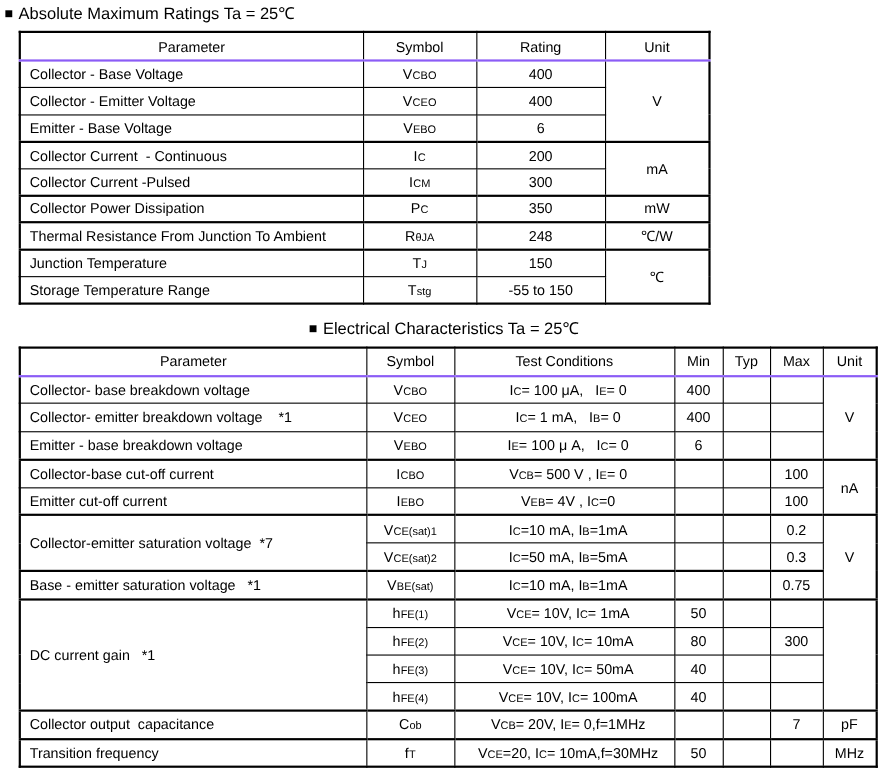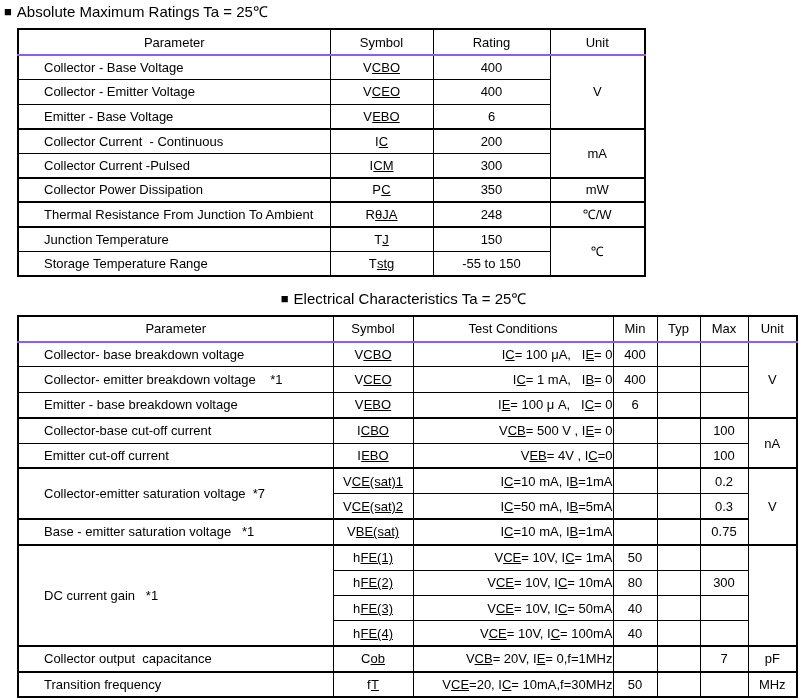--- a/index.html
+++ b/index.html
@@ -28,24 +28,24 @@
     overflow:hidden;
     text-align:center;
     vertical-align:middle;
     padding:0;
   }
   th { border-bottom:2px solid #8b5cf6; }
   .t1 tr { height:24.5px; }
   .t1 tr.hd { height:26px; }
   .t2 tr { height:25.4px; }
   .t2 tr.hd { height:26px; }
-  td.param { text-align:left; padding-left:25px; }
-  td.tc { text-align:right; padding-left:7px; }
+  td.param { text-align:left; padding-left:8px; }
+  td.tc { text-align:center; padding-left:7px; }
   .gb { border-bottom:2px solid #000; }
-  .sub { font-size:13px; letter-spacing:0;text-decoration:underline; }
+  .sub { font-size:10px; letter-spacing:0; }
   .sym { letter-spacing:0.2px; }
   .mt2 { margin-top:11px;text-align:center; }
 </style>
 </head>
 <body>
 
 <div class="section-title"><span class="bullet">■</span><span>Absolute Maximum Ratings Ta = 25℃</span></div>
 
 <table class="t1">
   <colgroup>

